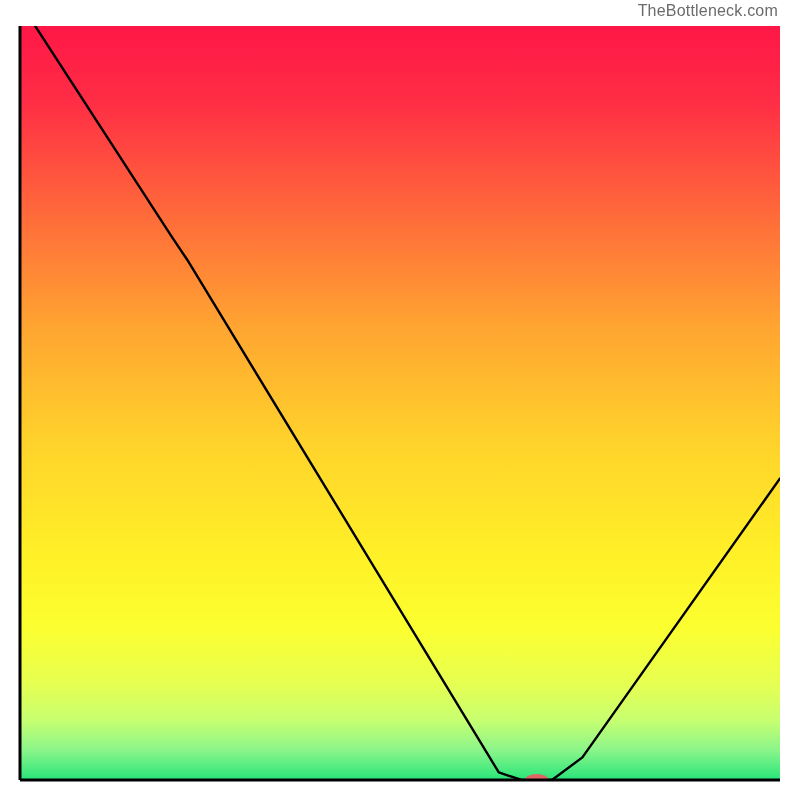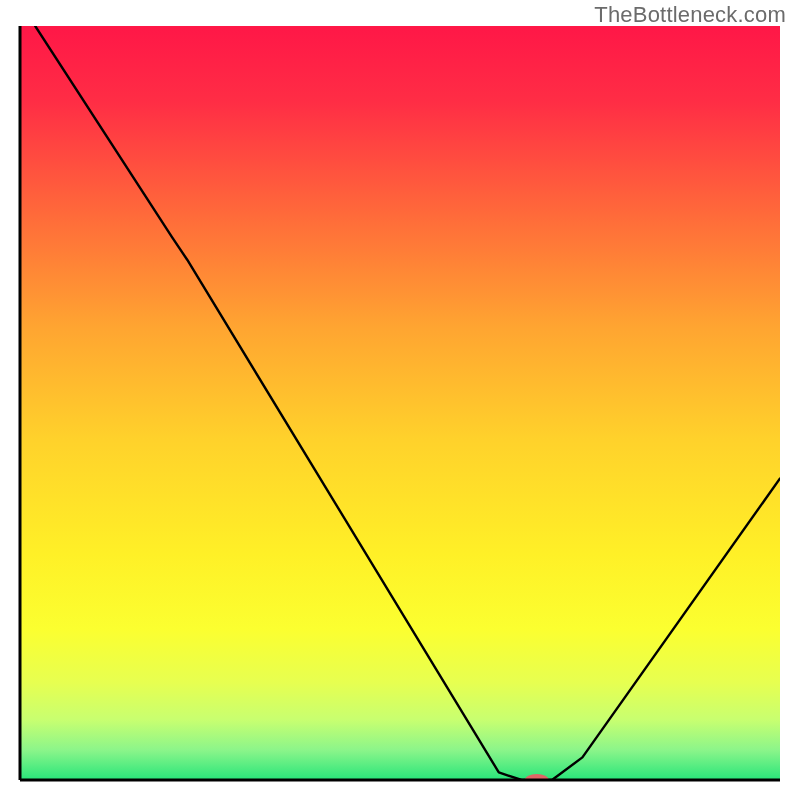--- a/index.html
+++ b/index.html
@@ -12,22 +12,22 @@
     font-family: Arial, Helvetica, sans-serif;
   }
   .chart-wrapper {
     position: relative;
     width: 800px;
     height: 800px;
   }
   .watermark {
     position: absolute;
     top: 2px;
-    right: 14px;
-    font-size: 22px;
+    right: 22px;
+    font-size: 16px;
     color: #6b6b6b;
     font-weight: 500;
     letter-spacing: 0.2px;
     z-index: 10;
   }
   svg {
     display: block;
   }
 </style>
 </head>

